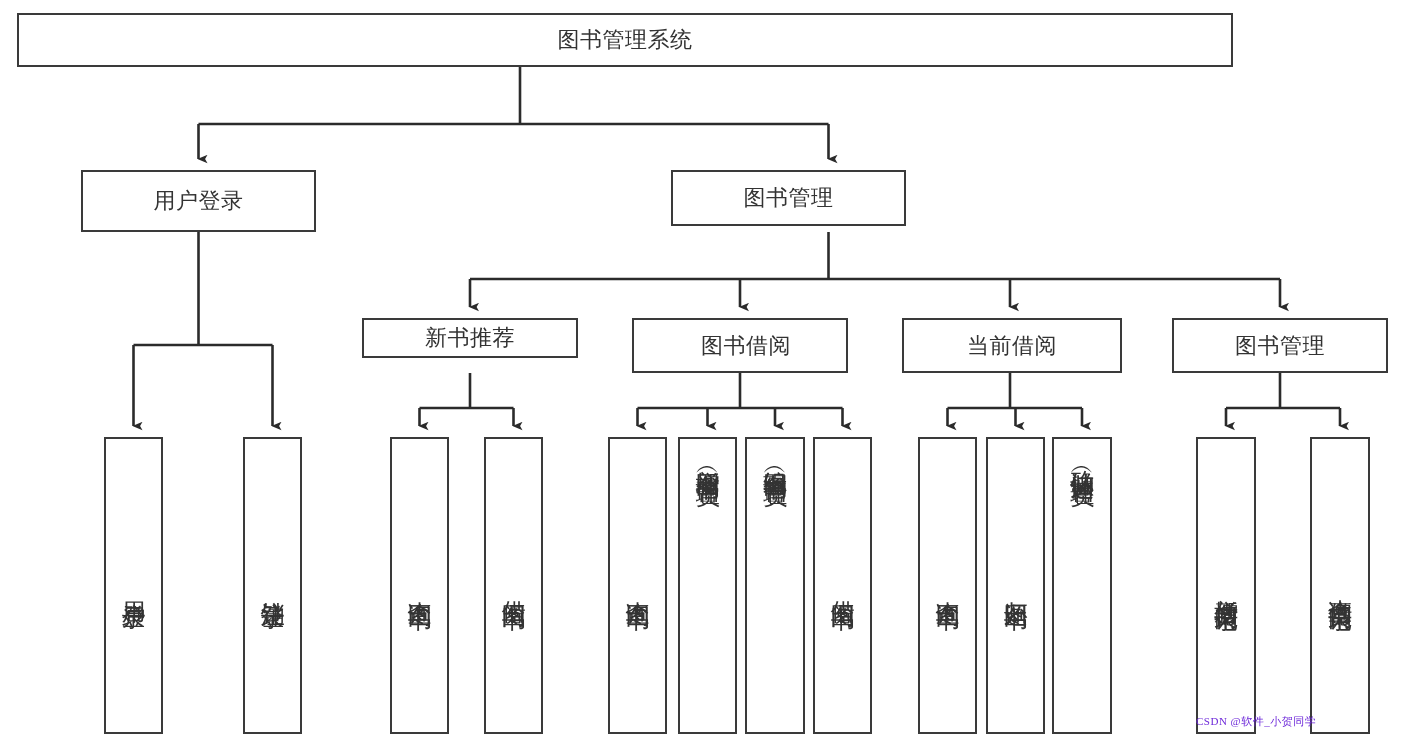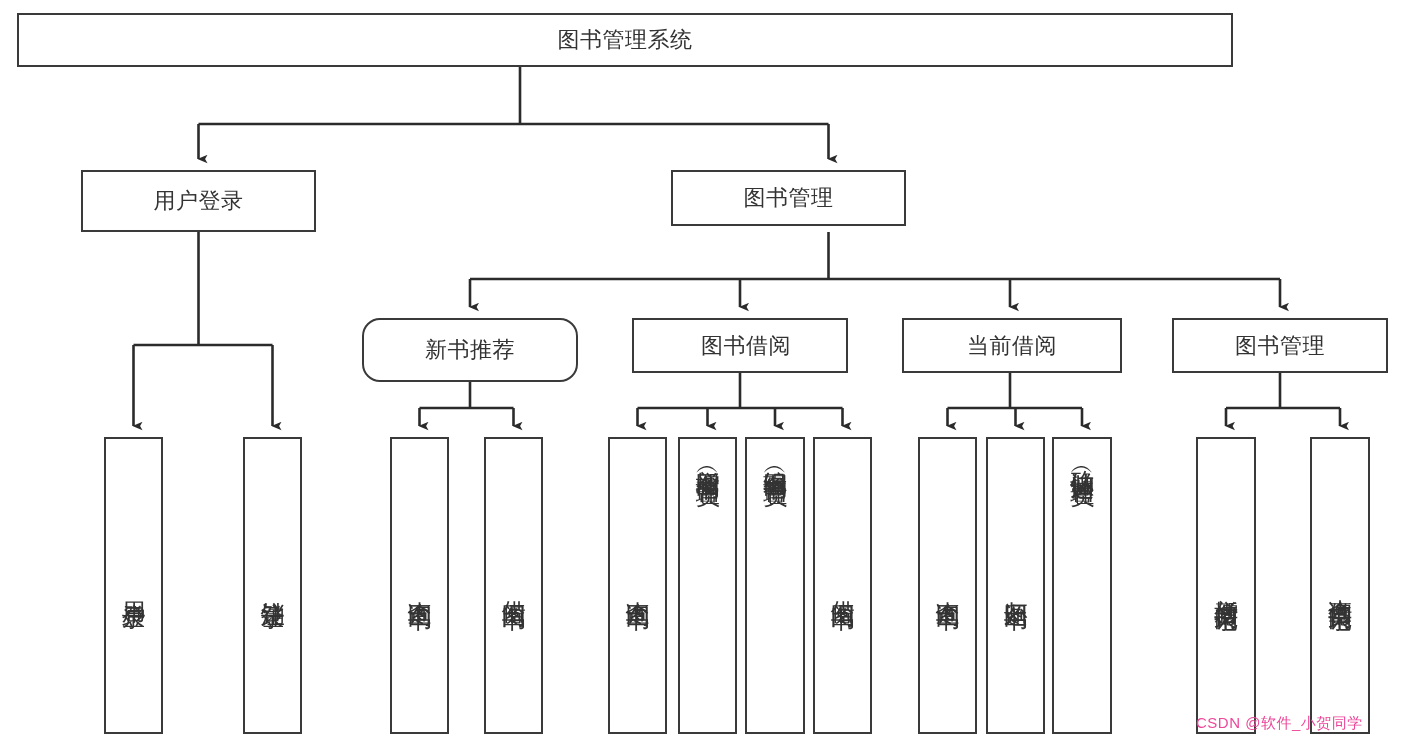--- a/index.html
+++ b/index.html
@@ -61,25 +61,25 @@
     line-height: 1.02;
     letter-spacing: 2px;
     white-space: nowrap;
   }
   .node.vert.center {
     align-items: center;
     padding-top: 0;
   }
   .watermark {
     position: absolute;
-    color: #ec4899;
-    font-size: 15px;
+    color: #6d28d9;
+    font-size: 11px;
     letter-spacing: 0.5px;
     white-space: nowrap;
-    font-family: Liberation Sans, sans-serif;
+    font-family: Liberation Serif, serif;
   }
 </style>
 </head>
 <body>
 
 <div id="canvas">
   <svg id="edges" viewBox="0 0 1405 747" xmlns="http://www.w3.org/2000/svg">
     <defs>
       <marker id="arrowhead" markerWidth="9" markerHeight="10" refX="4.5" refY="9" orient="auto" markerUnits="userSpaceOnUse">
         <path d="M 0.3 0 L 4.5 10 L 8.7 0 L 4.5 2.4 Z" fill="#2b2b2b"></path>
@@ -125,21 +125,21 @@
   <div id="nodes-layer">
       <div class="node horiz root" style="left: 17px; top: 13px; width: 1216px; height: 54px;">
         <span class="node-label">图书管理系统</span>
       </div>
       <div class="node horiz" style="left: 81px; top: 170px; width: 235px; height: 62px;">
         <span class="node-label">用户登录</span>
       </div>
       <div class="node horiz" style="left: 671px; top: 170px; width: 235px; height: 56px;">
         <span class="node-label">图书管理</span>
       </div>
-      <div class="node horiz" style="left: 362px; top: 318px; width: 216px; height: 64px; border-radius: 18px;">
+      <div class="node horiz" style="left: 362px; top: 318px; width: 216px; height: 40px;">
         <span class="node-label">新书推荐</span>
       </div>
       <div class="node horiz" style="left: 632px; top: 318px; width: 216px; height: 55px; padding-left: 12px;">
         <span class="node-label">图书借阅</span>
       </div>
       <div class="node horiz" style="left: 902px; top: 318px; width: 220px; height: 55px;">
         <span class="node-label">当前借阅</span>
       </div>
       <div class="node horiz" style="left: 1172px; top: 318px; width: 216px; height: 55px;">
         <span class="node-label">图书管理</span>

